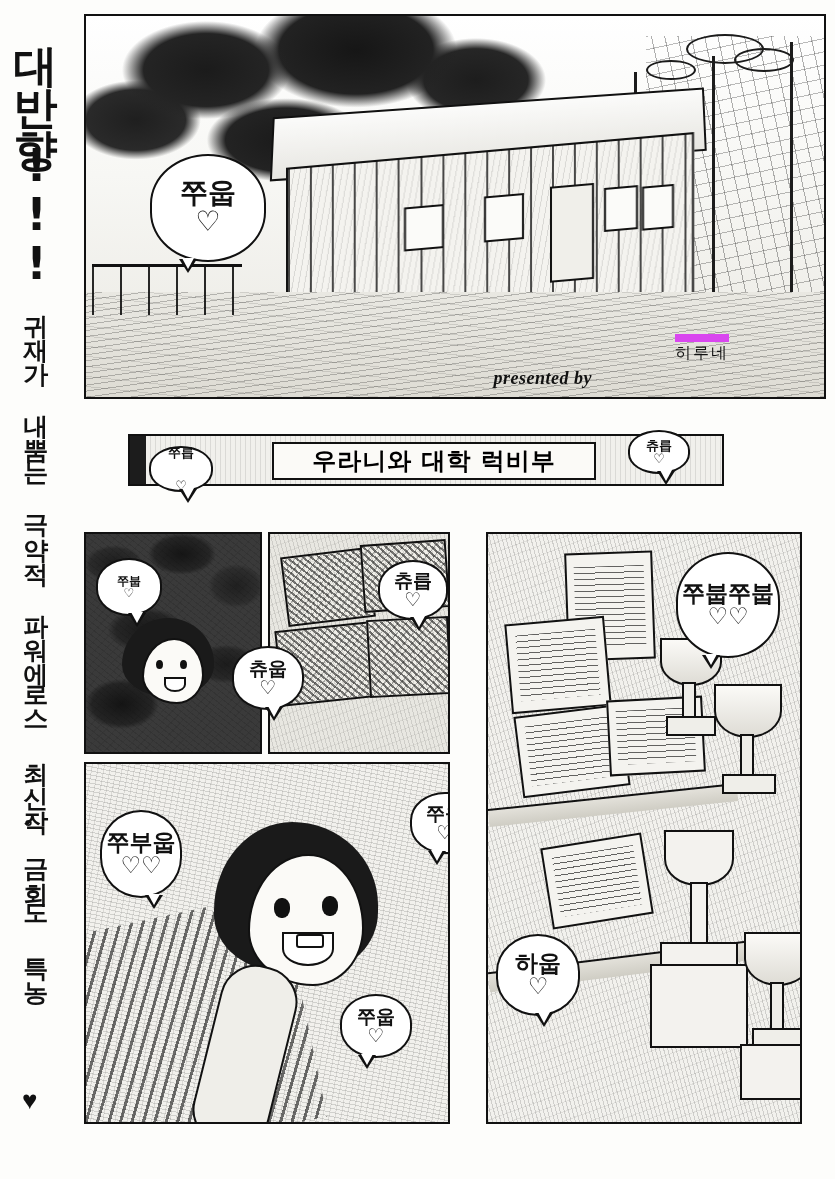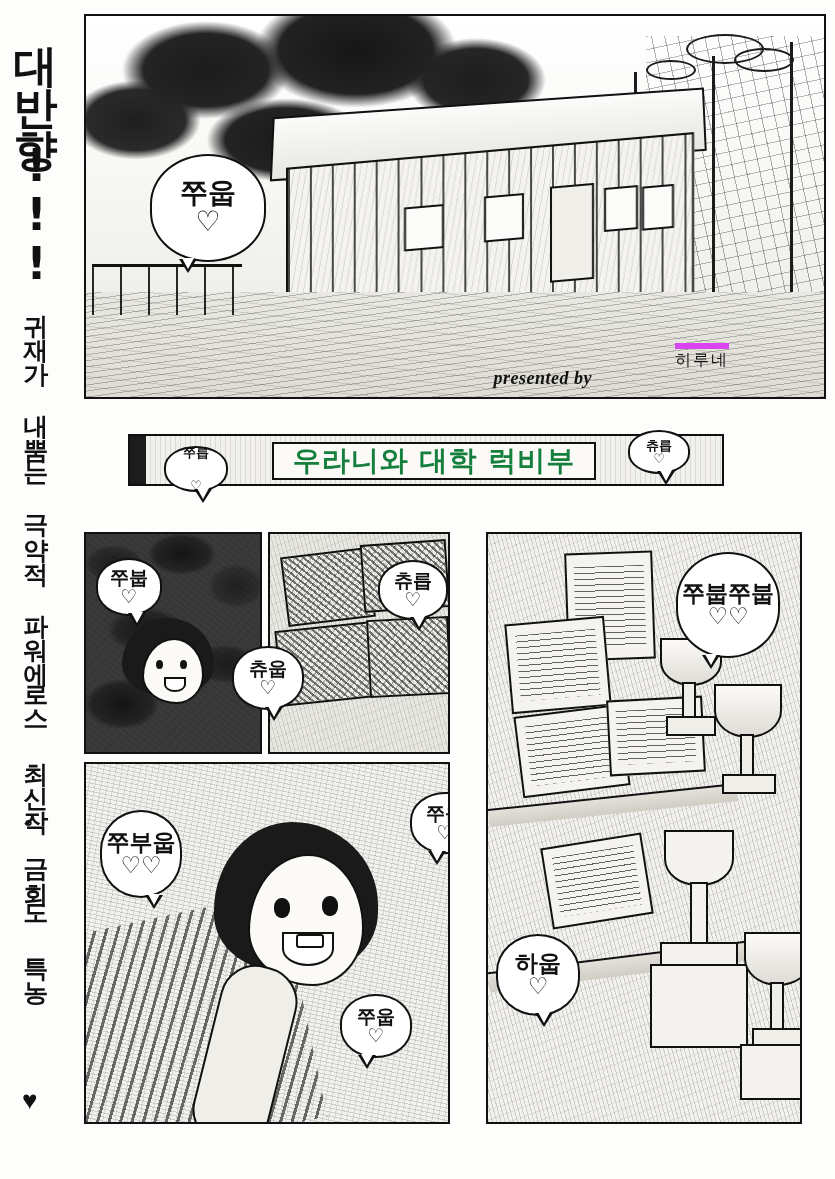--- a/index.html
+++ b/index.html
@@ -200,24 +200,24 @@
     font-size: 40px;
     line-height: 40px;
     letter-spacing: 6px;
     color:#111;
   }
   .logo-sub {
     font-family: "DejaVu Sans", sans-serif;
     font-size: 16px;
     letter-spacing: 2px;
     color:#111;
-    border-top: 6px solid #d946ef;
+    border-top: 8px solid #d946ef;
     padding-top: 1px;
     display:inline-block;
-    margin-top: 10px;
+    margin-top: 1px;
   }
 
   
   #title-bar {
     position: absolute;
     left: 128px; top: 434px; width: 592px; height: 48px;
     background: #f1f0ec;
     border: 2px solid #111;
   }
   #title-bar .tb-tex {
@@ -229,23 +229,23 @@
     background: #1c1c1c;
   }
   .tb-inner {
     position:absolute; left: 142px; top: 6px; width: 320px; height: 34px;
     border: 2px solid #111; background: #fbfaf7;
     display:flex; align-items:center; justify-content:center;
   }
   .tb-text {
     font-family: "DejaVu Sans", sans-serif;
     font-weight: bold;
-    font-size: 28px;
+    font-size: 24px;
     letter-spacing: 1px;
-    color:#15803d;
+    color:#000000;
   }
 
   
   #panel-2a { left: 84px; top: 532px; width: 178px; height: 222px; }
   #panel-2b { left: 268px; top: 532px; width: 182px; height: 222px; }
   #panel-3  { left: 84px; top: 762px; width: 366px; height: 362px; }
   #panel-4  { left: 486px; top: 532px; width: 316px; height: 592px; }
 
   .p-leaf {
     position:absolute; inset: 0;
@@ -398,21 +398,21 @@
     border-width: 11px 6px 0 6px;
     border-color: #fff transparent transparent transparent;
     z-index: 2;
     margin-left: 3px;
   }
 
   
   .b-xl { font-size: 28px; }
   .b-lg { font-size: 23px; }
   .b-md { font-size: 19px; }
-  .b-sm { font-size: 19px; }
+  .b-sm { font-size: 12px; }
   .b-xs { font-size: 13px; }
 </style>
 </head>
 <body>
 
 <div id="page">
 
   <div class="side-band">
     <div class="side-title">대반향!!!</div>
     <div class="side-sub">귀재가 내뿜는 극약적 파워에로스 최신작。금회도 특농</div>
@@ -464,21 +464,21 @@
   </div>
 
   <div id="title-bar">
     <div class="tb-tex"></div>
     <div class="tb-left-block"></div>
     <div class="tb-inner">
       <span class="tb-text">우라니와 대학 럭비부</span>
     </div>
   </div>
 
-  <div class="bubble b-xs tail-bc tail-bc2" style="left:164px; top:446px; width:64px; height:46px;gap:20px;">
+  <div class="bubble b-xs tail-bc tail-bc2" style="left:149px; top:446px; width:64px; height:46px;gap:20px;">
     <span class="btxt">쭈릅</span>
     <span class="heart">♡</span>
   </div>
   <div class="bubble b-xs tail-bc tail-bc2" style="left:628px; top:430px; width:62px; height:44px;">
     <span class="btxt">츄릅</span>
     <span class="heart">♡</span>
   </div>
 
   <div class="panel" id="panel-2a">
     <div class="p-leaf"></div>

